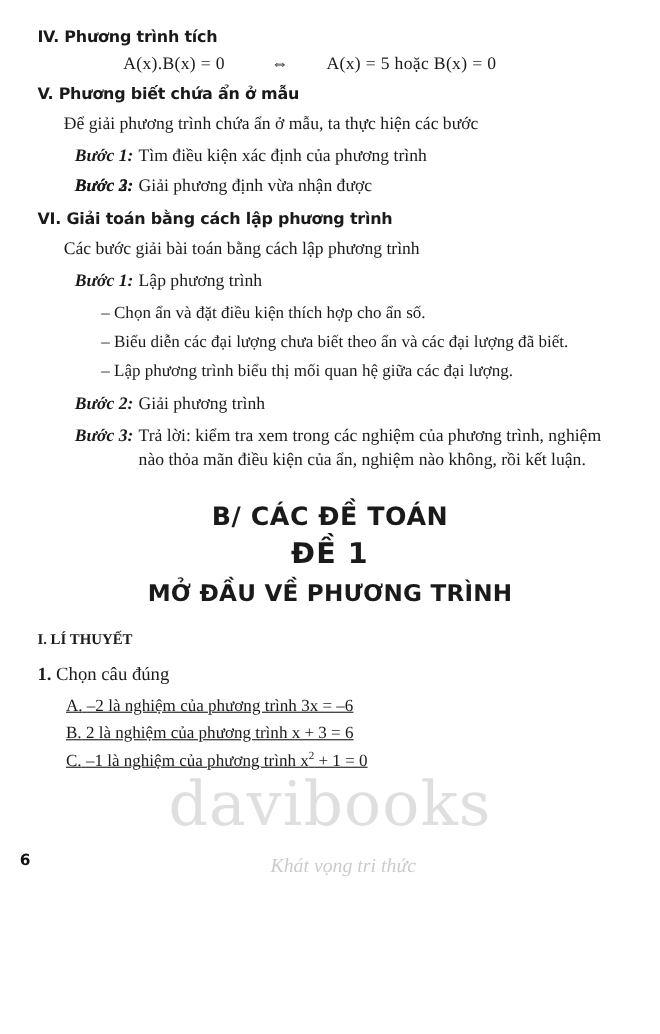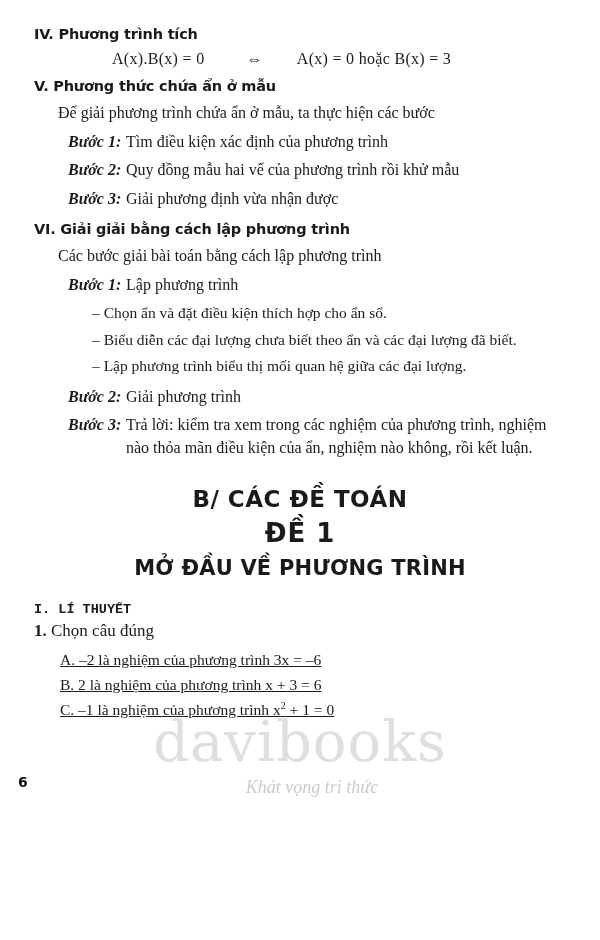--- a/index.html
+++ b/index.html
@@ -88,24 +88,24 @@
     margin: 6px 0 8px 0;
     letter-spacing: 1px;
   }
   .h-title {
     font-size: 21px;
     margin: 6px 0 22px 0;
     letter-spacing: 0.2px;
   }
 
   .lithuyet {
-    font-family: Liberation Mono, monospace;
+    font-family: Liberation Serif, serif;
     font-weight: bold;
     font-size: 13.5px;
-    margin: 0 0 2px 0;
+    margin: 0 0 12px 0;
   }
   .q-line {
     font-size: 17px;
     line-height: 1.45;
     margin: 0 0 4px 0;
   }
   .q-num { font-weight: bold; }
   .opt {
     margin-left: 26px;
     font-size: 15.5px;
@@ -141,54 +141,53 @@
     font-size: 56px;
     color: rgba(140,140,140,0.28);
     letter-spacing: 1px;
     line-height: 1;
   }
   .wm-sub {
     font-family: "Liberation Serif", serif;
     font-style: italic;
     font-size: 18px;
     color: rgba(140,140,140,0.45);
-    margin-top: 7px;
+    margin-top: 17px;
     padding-left: 24px;
   }
   .content { position: relative; z-index: 2; }
 </style>
 </head>
 <body>
 
 <div class="page">
 
   <div class="content">
 
     <div class="sec-head">IV. Phương trình tích</div>
     <div class="eq-line">
-      <span>A(x).B(x) = 0</span><span class="eq-gap"></span><span>⇔</span><span class="eq-gap2"></span><span>A(x) = 0 hoặc B(x) = 3</span>
-    </div>
-
-    <div class="sec-head">V. Phương thức chứa ẩn ở mẫu</div>
+      <span>A(x).B(x) = 0</span><span class="eq-gap"></span><span>⇔</span><span class="eq-gap2"></span><span>A(x) = 5 hoặc B(x) = 0</span>
+    </div>
+
+    <div class="sec-head">V. Phương biết chứa ẩn ở mẫu</div>
     <div class="line indent1">Để giải phương trình chứa ẩn ở mẫu, ta thực hiện các bước</div>
 
     <div class="step-block">
       <span class="buoc">Bước 1:</span>
       <span>Tìm điều kiện xác định của phương trình</span>
     </div>
     <div class="step-block">
       <span class="buoc">Bước 2:</span>
-      <span>Quy đồng mẫu hai vế của phương trình rồi khử mẫu</span>
     </div>
     <div class="step-block">
       <span class="buoc">Bước 3:</span>
       <span>Giải phương định vừa nhận được</span>
     </div>
 
-    <div class="sec-head" style="margin-top:10px;">VI. Giải giải bằng cách lập phương trình</div>
+    <div class="sec-head" style="margin-top:10px;">VI. Giải toán bằng cách lập phương trình</div>
     <div class="line indent1">Các bước giải bài toán bằng cách lập phương trình</div>
 
     <div class="step-block">
       <span class="buoc">Bước 1:</span>
       <span>Lập phương trình</span>
     </div>
     <div class="dash-item">– Chọn ẩn và đặt điều kiện thích hợp cho ẩn số.</div>
     <div class="dash-item">– Biểu diễn các đại lượng chưa biết theo ẩn và các đại lượng đã biết.</div>
     <div class="dash-item">– Lập phương trình biểu thị mối quan hệ giữa các đại lượng.</div>
 

